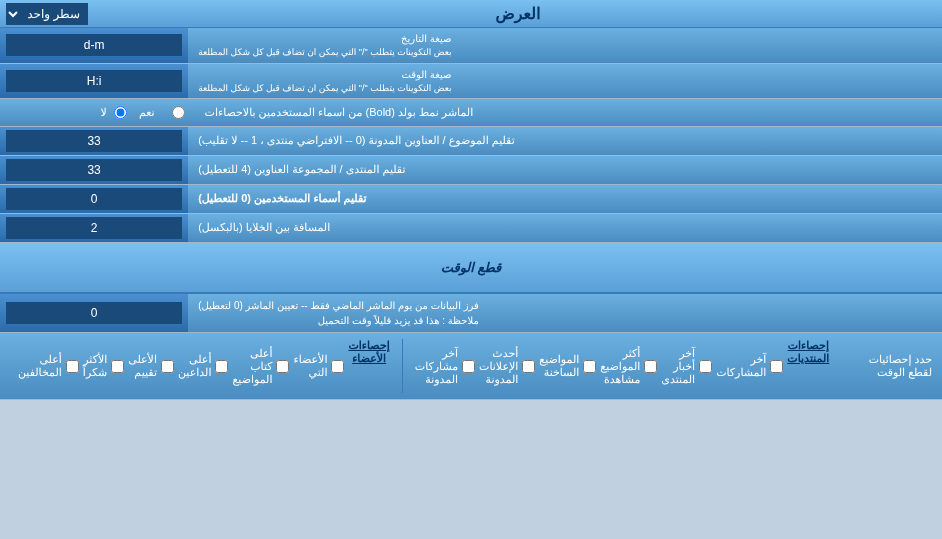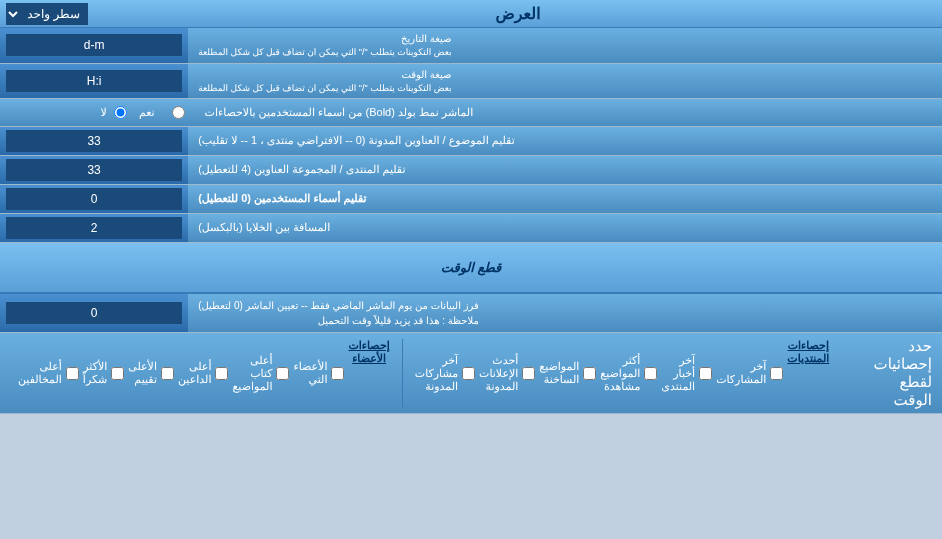--- a/index.html
+++ b/index.html
@@ -113,25 +113,25 @@
       height: 13px;
     }
     .col-divider {
       width: 1px;
       background: #3a7ab8;
       margin: 0 4px;
     }
     
     .had-row {
       background: linear-gradient(to bottom, #6ab0e0, #4a8cc0);
-      padding: 4px 10px;
-      display: flex;
-      align-items: center;
-      color: white;
-      font-size: 15px;
+      padding: 20px 10px;
+      display: flex;
+      align-items: center;
+      color: white;
+      font-size: 11px;
       flex: 1;
     }
     .top-header-row {
       display: flex;
       background: linear-gradient(to bottom, #7ac0f0, #5aa0d8);
       border-bottom: 1px solid #3a7ab8;
       align-items: center;
       min-height: 26px;
     }
     .top-label {

